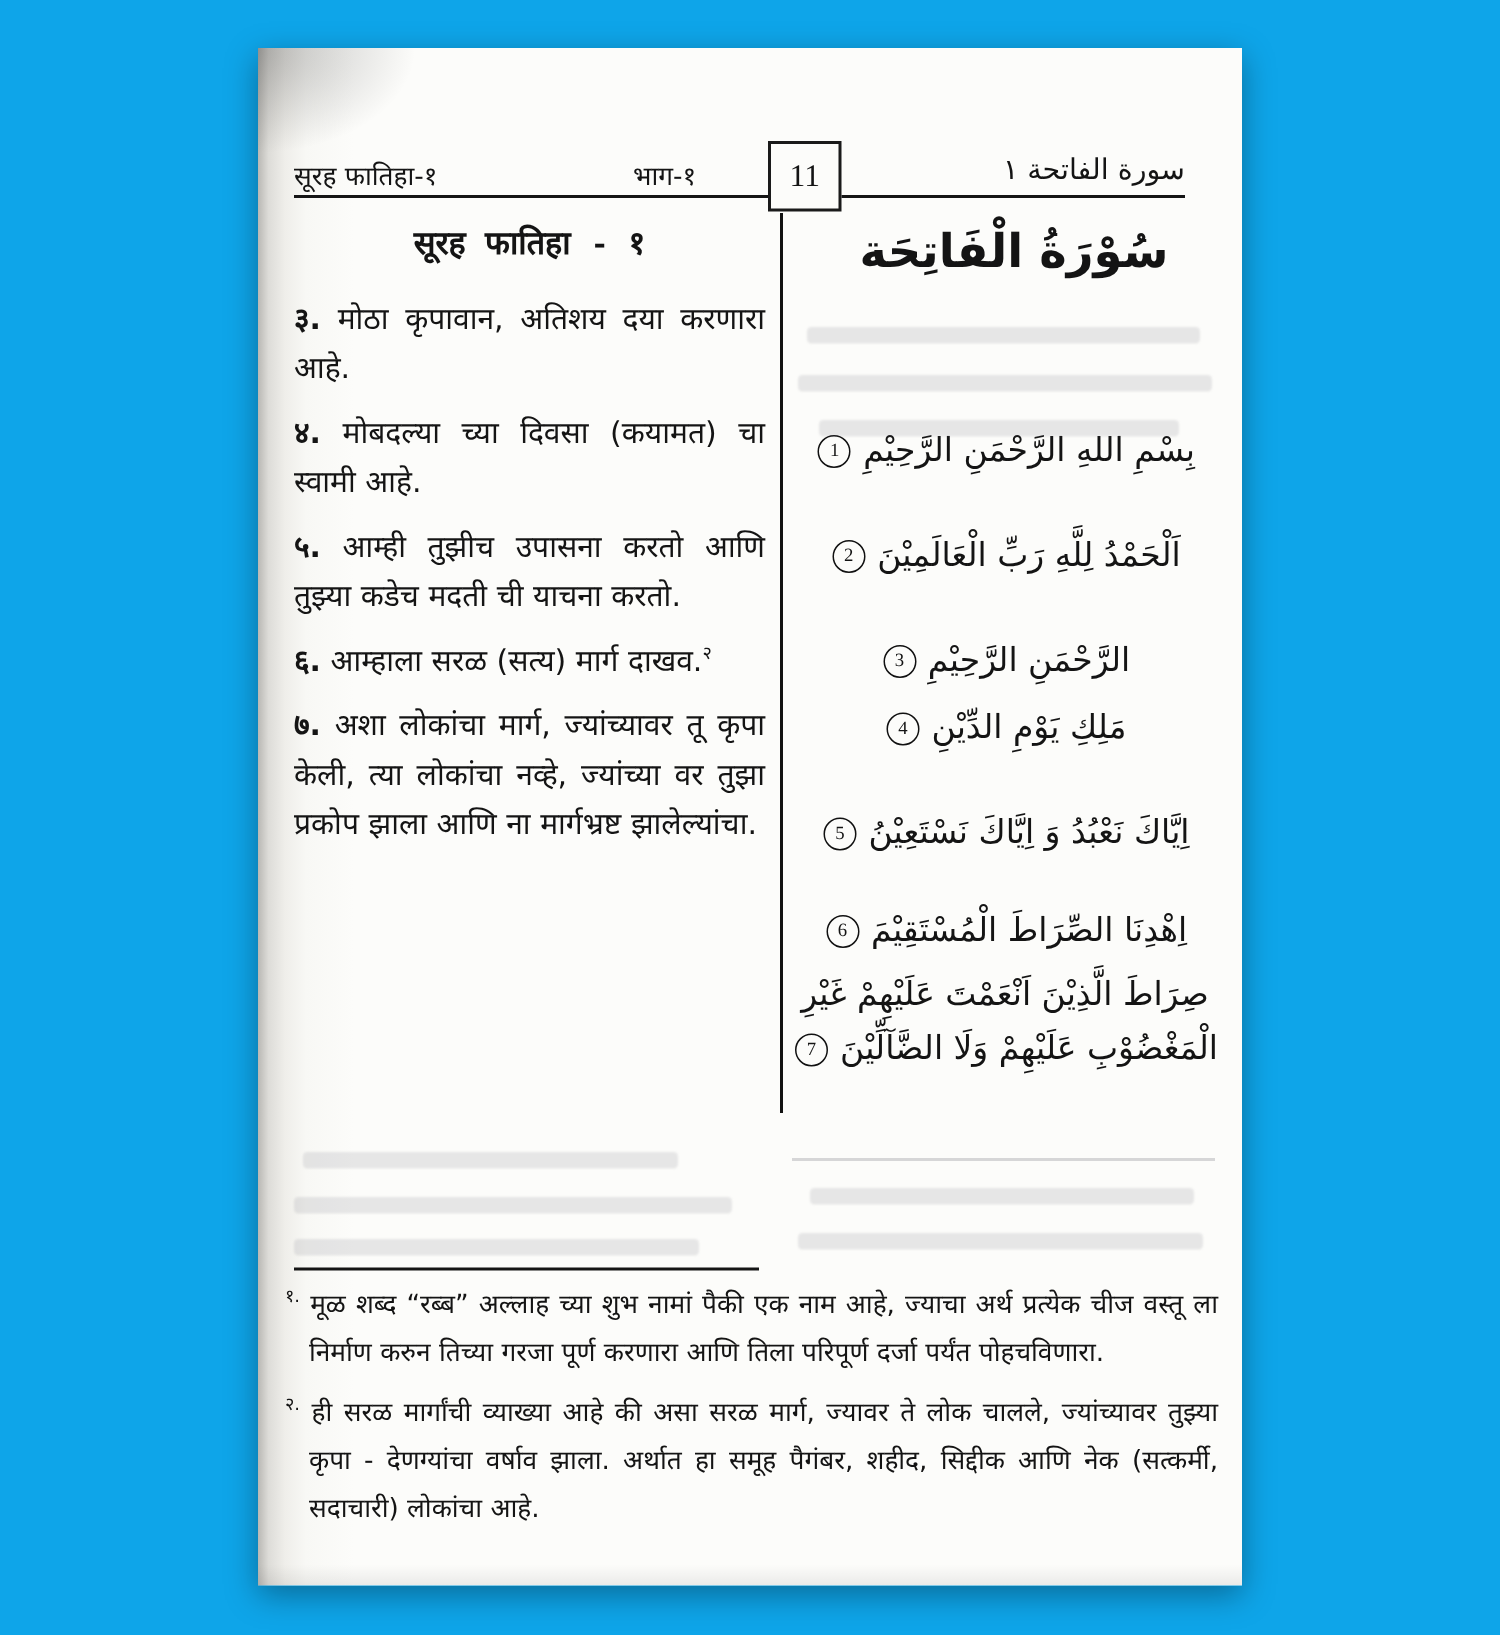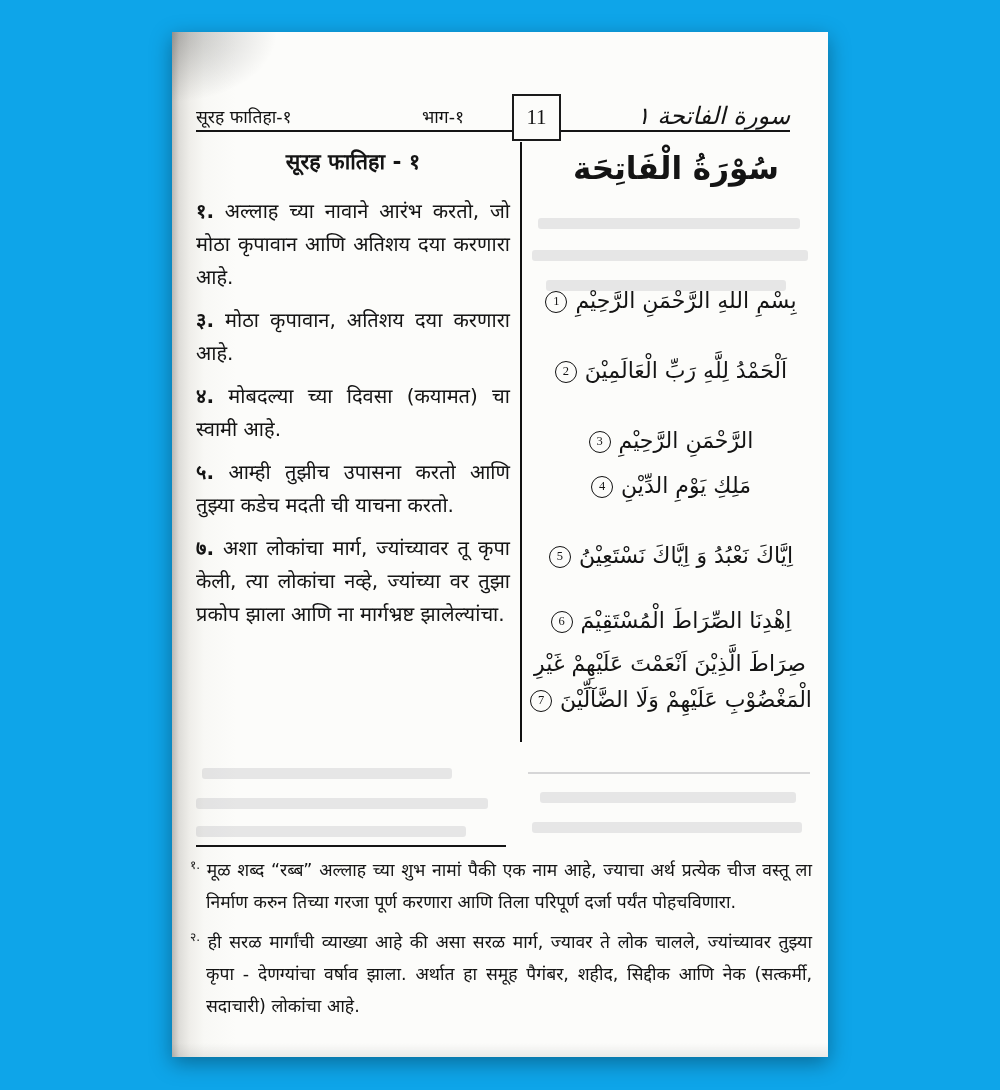--- a/index.html
+++ b/index.html
@@ -24,27 +24,27 @@
   
   .hdr-left{position:absolute;left:24px;top:72px;font-size:17.5px;}
   .hdr-part{position:absolute;left:250px;top:72px;font-size:17.5px;}
   .page-box{
     position:absolute;left:304px;top:62px;width:45px;height:43px;
     background:#fcfcfa;border:2px solid #1a1a1a;z-index:2;
     display:flex;align-items:center;justify-content:center;
     font-family:"Liberation Serif", serif;font-size:21px;margin-left:36px;
   }
   .hdr-juz{position:absolute;left:342px;top:71px;font-size:13px;direction:rtl;}
-  .hdr-surah{position:absolute;right:38px;top:70px;font-size:24px;direction:rtl;font-style:italic;}
+  .hdr-surah{position:absolute;right:38px;top:70px;font-size:19px;direction:rtl;}
   .hdr-rule{position:absolute;left:24px;top:98px;width:594px;height:2px;background:#151515;z-index:1;}
   
   .divider-v{position:absolute;left:348px;top:110px;width:2px;height:600px;background:#111;}
   
   .col-left{position:absolute;left:24px;top:114px;width:314px;}
-  .col-title{margin:0 0 20px 0;text-align:center;font-weight:bold;font-size:21.5px;}
+  .col-title{margin:0 0 20px 0;text-align:center;font-weight:bold;font-size:21.5px;font-family:Liberation Mono, monospace;}
   .mv{margin:0 0 10px 0;font-size:20px;line-height:33px;text-align:justify;}
   .mv .vnum{font-weight:bold;}
   sup.fn-ref{font-size:12px;line-height:0;}
   
   .col-right{position:absolute;left:352px;top:112px;width:292px;height:650px;direction:rtl;}
   .av{position:absolute;left:0;right:0;text-align:center;font-size:22px;line-height:36px;}
   .av-title{position:absolute;left:12px;right:0;text-align:center;font-size:31px;font-weight:bold;line-height:40px;}
   .vn{
     display:inline-block;width:20px;height:20px;
     border:1.5px solid #111;border-radius:50%;
@@ -74,29 +74,29 @@
     </div>
     <span class="hdr-juz">الجزء ١</span>
     <span class="hdr-surah">سورة الفاتحة ١</span>
     <div class="hdr-rule"></div>
 
     <div class="divider-v"></div>
 
     <section class="col-left">
       <h2 class="col-title">सूरह फातिहा - १</h2>
 
-      <p class="mv"><span class="vnum">१.</span> <span>अल्लाह च्या नावाने आरंभ करतो, जो मोठा कृपावान आणि अतिशय दया करणारा आहे.</span><sup class="fn-ref"></sup><span></span></p>
 
 
       <p class="mv"><span class="vnum">३.</span> <span>मोठा कृपावान, अतिशय दया करणारा आहे.</span><sup class="fn-ref"></sup><span></span></p>
 
       <p class="mv"><span class="vnum">४.</span> <span>मोबदल्या च्या दिवसा (कयामत) चा स्वामी आहे.</span><sup class="fn-ref"></sup><span></span></p>
 
       <p class="mv"><span class="vnum">५.</span> <span>आम्ही तुझीच उपासना करतो आणि तुझ्या कडेच मदती ची याचना करतो.</span><sup class="fn-ref"></sup><span></span></p>
 
+      <p class="mv"><span class="vnum">६.</span> <span>आम्हाला सरळ (सत्य) मार्ग दाखव.</span><sup class="fn-ref">२</sup><span></span></p>
 
       <p class="mv"><span class="vnum">७.</span> <span>अशा लोकांचा मार्ग, ज्यांच्यावर तू कृपा केली, त्या लोकांचा नव्हे, ज्यांच्या वर तुझा प्रकोप झाला आणि ना मार्गभ्रष्ट झालेल्यांचा.</span><sup class="fn-ref"></sup><span></span></p>
     </section>
 
     <section class="col-right">
       <div class="av-title" style="top:4px;">سُوْرَةُ الْفَاتِحَة</div>
 
       <div class="av" style="top:139px;"><span>بِسْمِ اللهِ الرَّحْمَنِ الرَّحِيْمِ</span><span class="vn">1</span></div>
 
       <div class="av" style="top:209px;"><span>اَلْحَمْدُ لِلَّهِ رَبِّ الْعَالَمِيْنَ</span><span class="vn">2</span></div>

